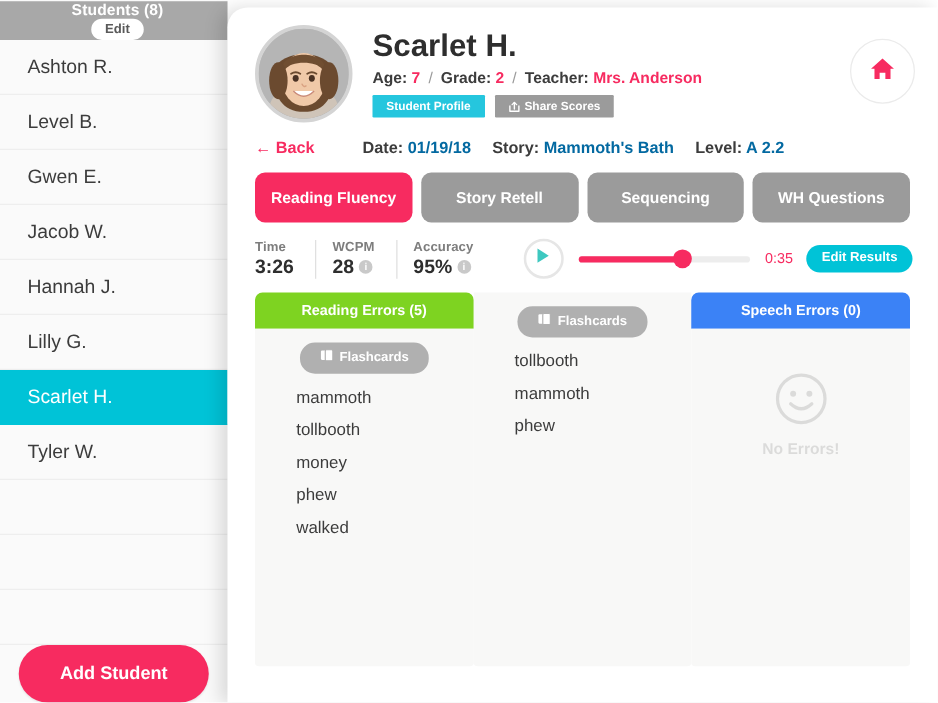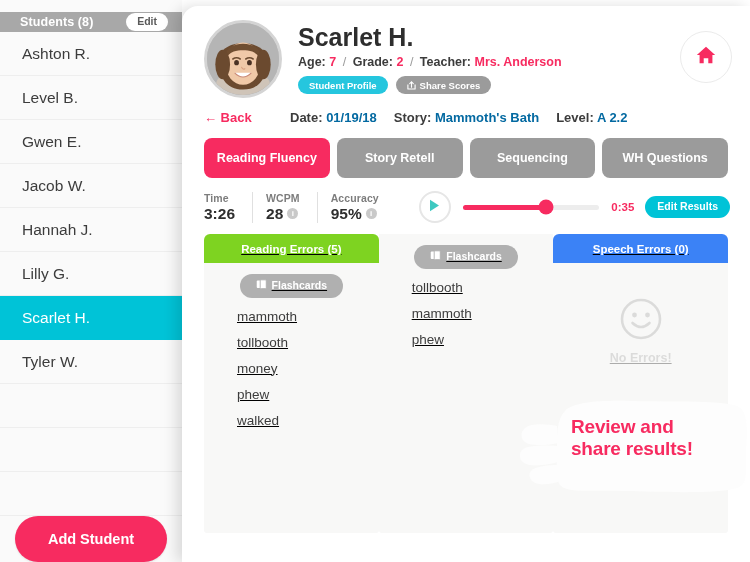--- a/index.html
+++ b/index.html
@@ -17,20 +17,21 @@
     position: absolute; left: 0; top: 0;
     width: 182px; height: 562px;
     background: #fafafa;
     display: flex; flex-direction: column;
   }
   .sb-topgap { height: 22px; background: #fafafa; }
   .sb-header {
     height: 38px; background: #a8a8a8;
     display: flex; align-items: center; justify-content: space-between;
     padding: 0 14px 0 20px;
+    flex-direction: column;
   }
   .sb-header-title {
     color: #ffffff; font-size: 12.5px; font-weight: bold; letter-spacing: .1px;
   }
   .sb-edit {
     background: #ffffff; color: #5a5a5a;
     font-size: 10.5px; font-weight: bold;
     border-radius: 10px; padding: 3px 11px 4px;
     line-height: 1;
   }
@@ -72,21 +73,21 @@
     position: relative;
   }
   .avatar svg { display: block; width: 100%; height: 100%; }
   .hdr-info { padding-top: 4px; flex: 1 1 auto; }
   .stu-name { font-size: 25px; font-weight: bold; color: #2e2e2e; line-height: 1.05; }
   .stu-meta { margin-top: 5px; font-size: 12.5px; color: #3c3c3c; font-weight: bold; }
   .stu-meta .v { color: #f72b60; }
   .stu-meta .sep { color: #9a9a9a; font-weight: normal; margin: 0 3px; }
   .pills { margin-top: 7px; display: flex; gap: 8px; }
   .pill {
-    border-radius: 9px; height: 18px; padding: 0 11px;
+    border-radius: 1px; height: 18px; padding: 0 11px;
     display: inline-flex; align-items: center; gap: 4px;
     color: #fff; font-size: 9.5px; font-weight: bold; white-space: nowrap;
   }
   .pill.cyan { background: #25c6de; }
   .pill.grey { background: #9b9b9b; }
   .pill svg { display:block; }
 
   .home-btn {
     position: absolute; right: 18px; top: 25px;
     width: 52px; height: 52px; border-radius: 50%;
@@ -124,30 +125,30 @@
     width: 32px; height: 32px; border-radius: 50%;
     border: 2px solid #e6e6e6; background: #fff;
     display: flex; align-items: center; justify-content: center;
     margin-left: 10px; flex: 0 0 auto;
   }
   .seek { flex: 1 1 auto; height: 5px; background: #ededed; border-radius: 3px;
     margin: 0 12px; position: relative; }
   .seek-fill { position: absolute; left: 0; top: 0; height: 5px; width: 61%; background: #f72b60; border-radius: 3px; }
   .seek-knob { position: absolute; left: 61%; top: 50%; transform: translate(-50%,-50%);
     width: 15px; height: 15px; border-radius: 50%; background: #f72b60; }
-  .time-left { font-size: 11.5px; font-weight: bold; color: #f72b60; flex: 0 0 auto; }
+  .time-left { font-size: 11.5px; font-weight: normal; color: #f72b60; flex: 0 0 auto; }
   .edit-results {
     margin-left: 11px; flex: 0 0 auto;
     background: #00c3d7; color: #fff; border-radius: 12px;
     font-size: 10.5px; font-weight: bold; padding: 5px 12px 6px;
     line-height: 1;
   }
 
   
-  .cols { display: flex; padding: 11px 22px 0 22px; height: 310px; text-decoration: underline; }
+  .cols { display: flex; padding: 11px 22px 0 22px; height: 310px; }
   .col { flex: 1 1 0; display: flex; flex-direction: column; }
   .col-head {
     height: 29px; border-radius: 6px 6px 0 0; color: #fff;
     display: flex; align-items: center; justify-content: center;
     font-size: 11.5px; font-weight: bold;
   }
   .col-head.green { background: #7ed321; }
   .col-head.cyan  { background: #00c3d7; }
   .col-head.pink  { background: #3b82f6; }
   .col-body {
@@ -378,29 +379,14 @@
                   <circle cx="28.5" cy="18" r="2.4" fill="#9b9b9b"></circle>
                   <path d="M13.5 26 Q22 34 30.5 26" fill="none" stroke="#9b9b9b" stroke-width="2.6" stroke-linecap="round"></path>
                 </svg></span>
               <div class="no-errors-text">No Errors!</div>
             </div>
           </div>
         </div>
       </div>
   </div>
 
-  <div class="callout">
-    <svg width="237" height="98" viewBox="0 0 237 98" aria-hidden="true">
-      <g fill="#fdfdfd">
-        <path d="M52 13 C60 4 86 2 120 3 C160 4 214 2 226 9 C236 15 234 36 233 56 C232 74 236 86 224 90
-                 C206 96 150 94 112 93 C78 92 56 95 48 88 C42 82 44 62 44 44 C44 30 46 19 52 13 Z"></path>
-        <path d="M44 28 C34 26 18 25 12 30 C6 35 8 44 16 46 C24 48 38 47 45 45 Z"></path>
-        <path d="M44 48 C32 47 14 47 9 52 C4 58 8 66 17 67 C27 68 38 66 45 64 Z"></path>
-        <path d="M46 67 C36 67 22 68 18 73 C14 78 18 85 26 86 C34 87 42 85 47 83 Z"></path>
-      </g>
-    </svg>
-    <div class="callout-text">
-      <div>Review and</div>
-      <div>share results!</div>
-    </div>
-  </div>
 
 </div>
 
 </body></html>

